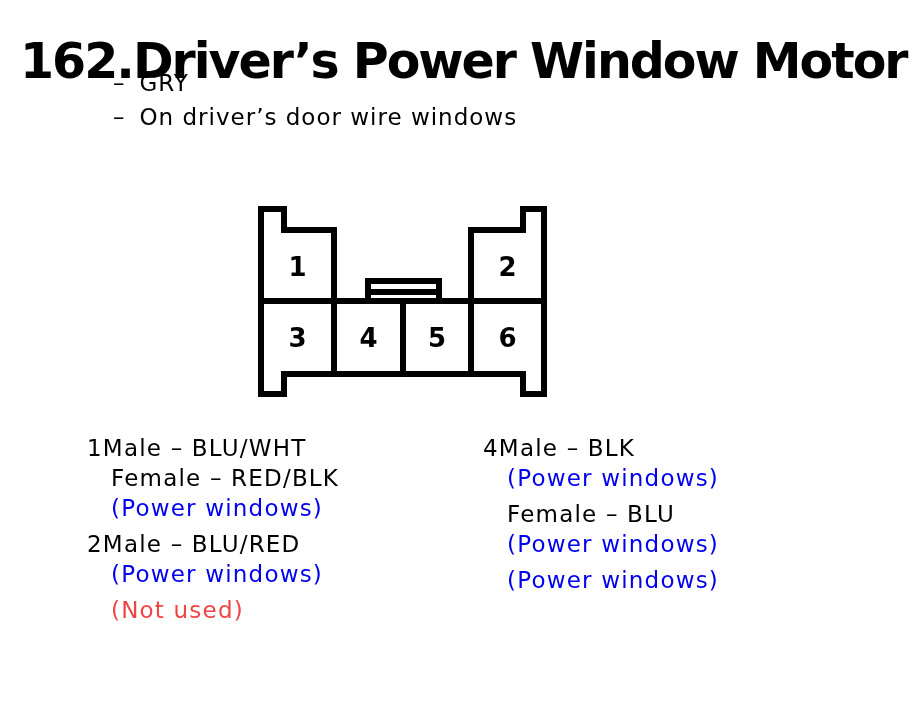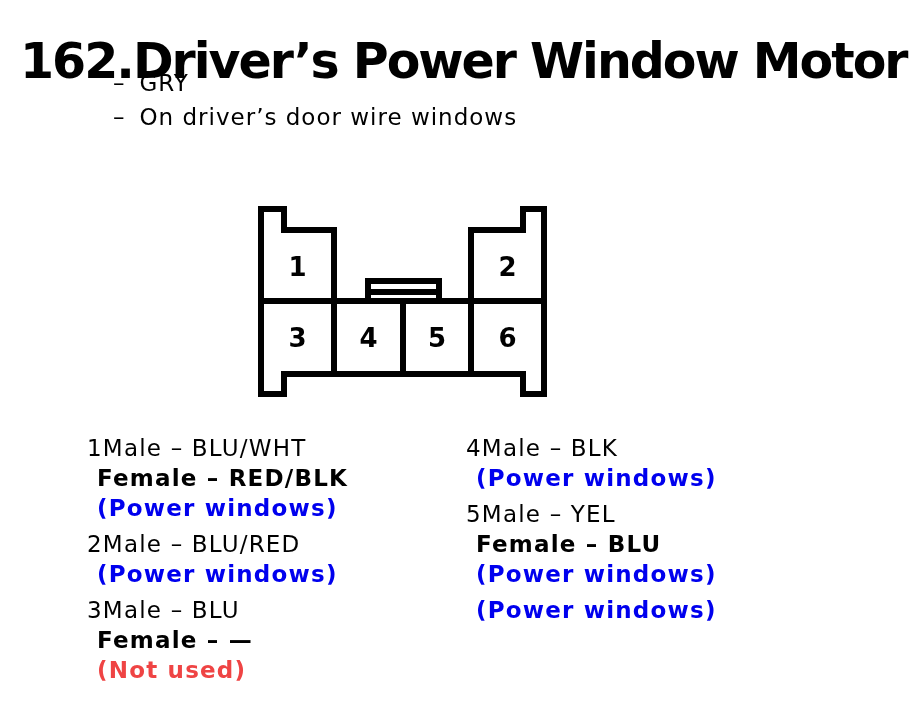--- a/index.html
+++ b/index.html
@@ -23,24 +23,24 @@
   .connector line, .connector path { stroke:#000000; fill:none; stroke-width:6; }
   .connector text {
     font-family:"DejaVu Sans","Liberation Sans",sans-serif;
     font-size:26px; font-weight:700; text-anchor:middle; fill:#000000;
   }
   .pin-col {
     position:absolute; top:433px;
     font-size:23px; letter-spacing:1.2px; white-space:nowrap;
   }
   .pin-col-left  { left:87px; }
-  .pin-col-right { left:466px; }
+  .pin-col-right { left:483px; }
   .pin-entry { margin-bottom:6px; }
   .pin-line { line-height:30px; }
-  .indent { margin-left:10px;font-weight:bold; }
+  .indent { margin-left:24px; }
 </style>
 </head>
 <body>
 
 <h1 class="page-title">162.Driver’s Power Window Motor</h1>
 
 <div class="notes">
   <div class="note-row"><span>–</span><span class="note-text">GRY</span></div>
   <div class="note-row"><span>–</span><span class="note-text">On driver’s door wire windows</span></div>
 </div>
@@ -67,36 +67,33 @@
     <div class="pin-line indent"><span>Female</span> <span>–</span> <span>RED/BLK</span></div>
     <div class="pin-line indent" style="color:#0000EE">(Power windows)</div>
   </div>
 
   <div class="pin-entry">
     <div class="pin-line"><span>2</span><span>Male</span> <span>–</span> <span>BLU/RED</span></div>
     <div class="pin-line indent" style="color:#0000EE">(Power windows)</div>
   </div>
 
   <div class="pin-entry">
-    <div class="pin-line"><span>3</span><span>Male</span> <span>–</span> <span>BLU</span></div>
-    <div class="pin-line indent"><span>Female</span> <span>–</span> <span>—</span></div>
     <div class="pin-line indent" style="color:#ef4444">(Not used)</div>
   </div>
 
 </div>
 
 <div class="pin-col pin-col-right">
 
   <div class="pin-entry">
     <div class="pin-line"><span>4</span><span>Male</span> <span>–</span> <span>BLK</span></div>
     <div class="pin-line indent" style="color:#0000EE">(Power windows)</div>
   </div>
 
   <div class="pin-entry">
-    <div class="pin-line"><span>5</span><span>Male</span> <span>–</span> <span>YEL</span></div>
     <div class="pin-line indent"><span>Female</span> <span>–</span> <span>BLU</span></div>
     <div class="pin-line indent" style="color:#0000EE">(Power windows)</div>
   </div>
 
   <div class="pin-entry">
     <div class="pin-line indent" style="color:#0000EE">(Power windows)</div>
   </div>
 
 </div>
 

